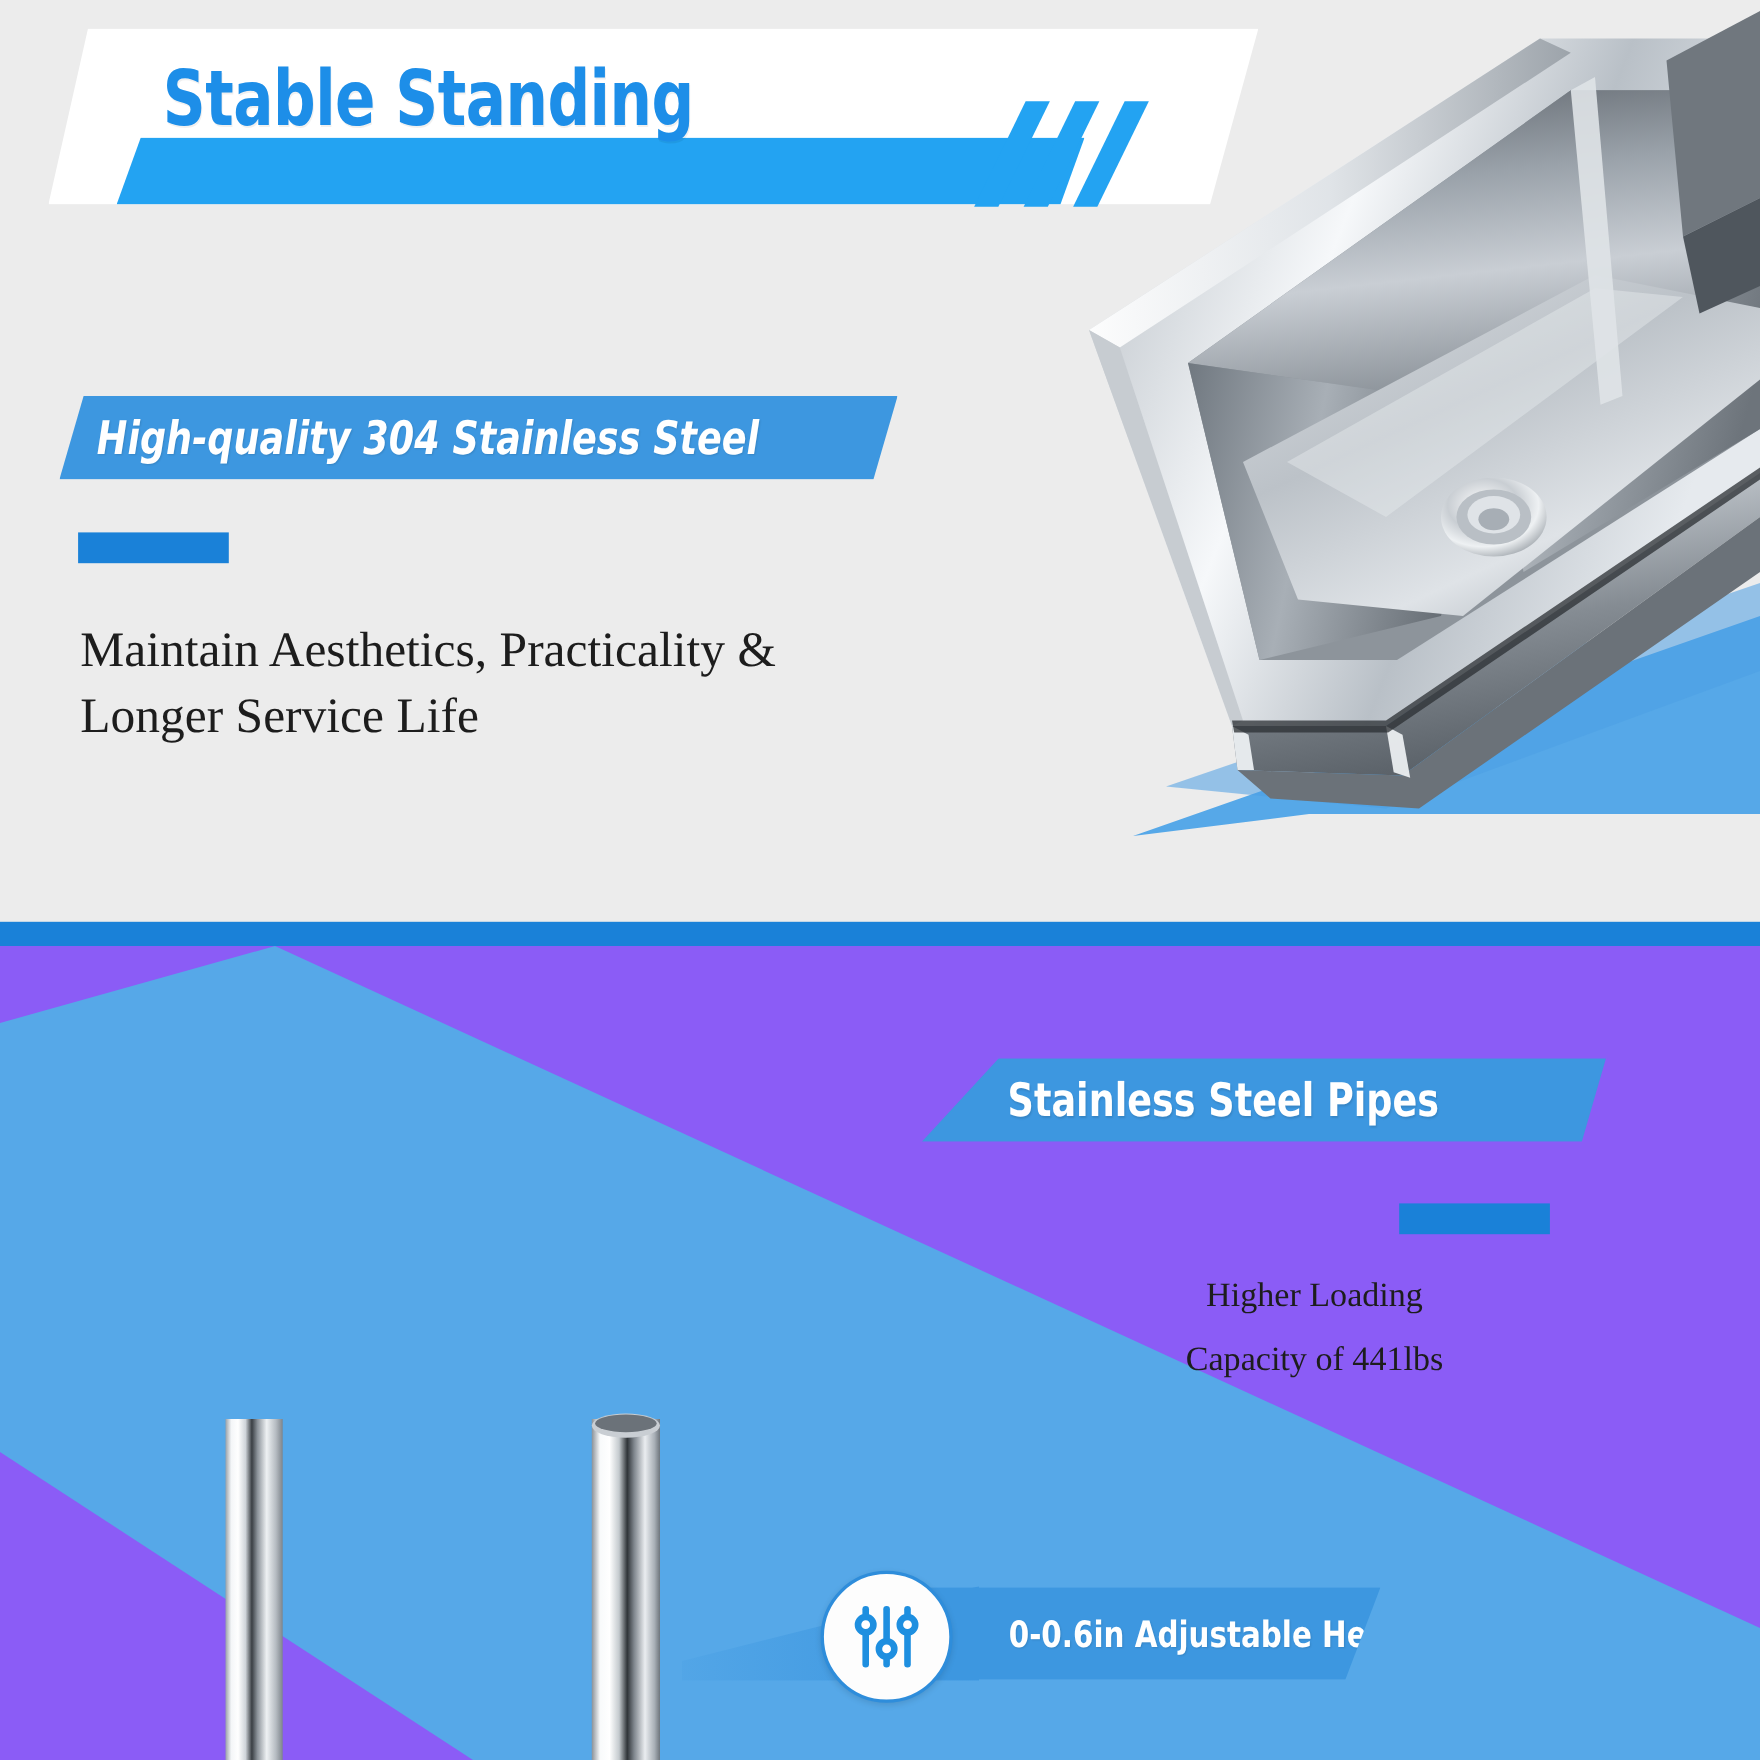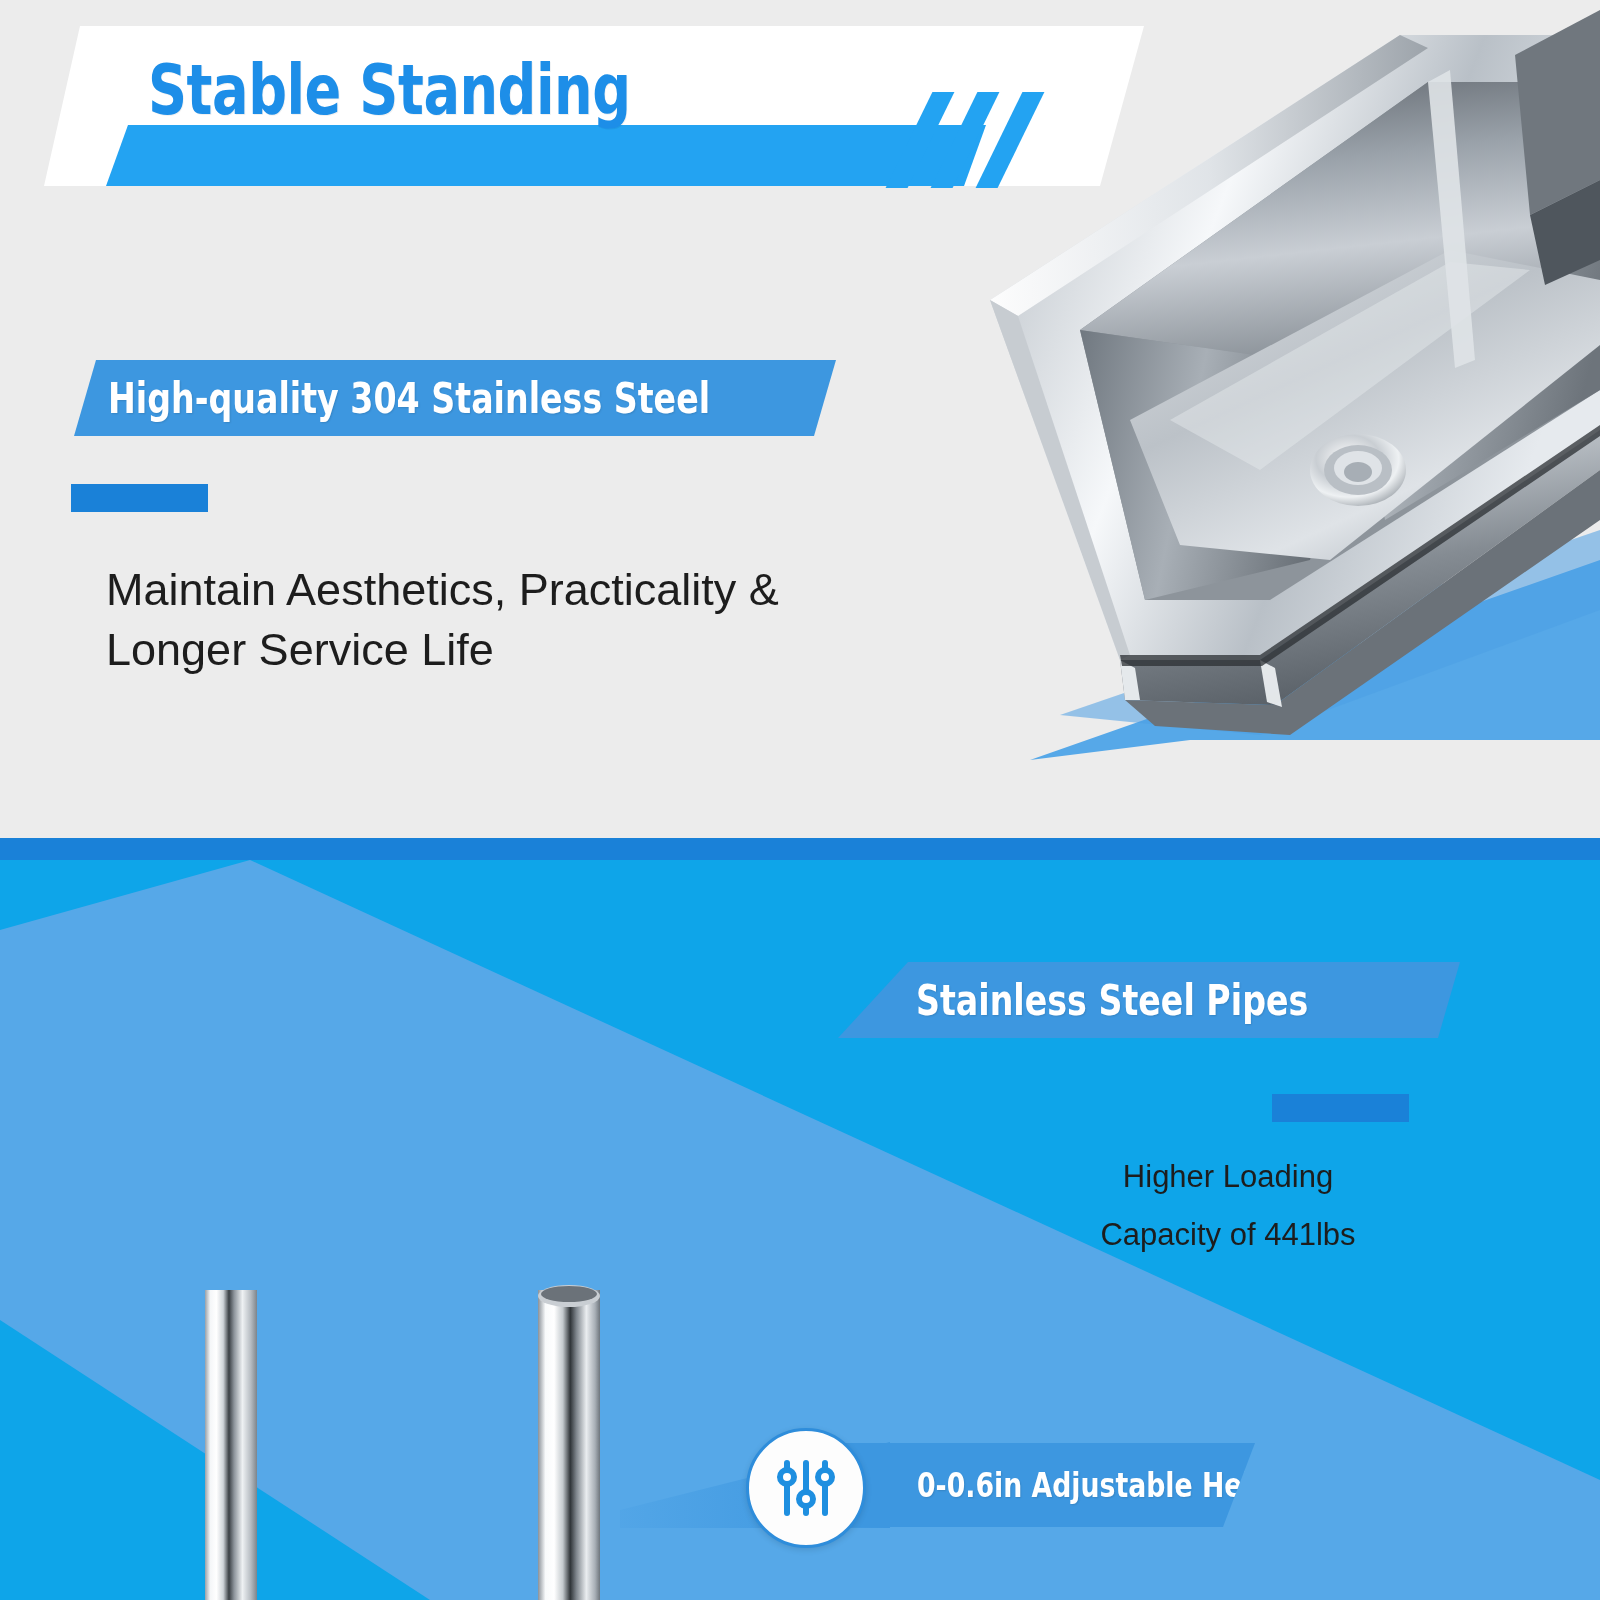--- a/index.html
+++ b/index.html
@@ -40,51 +40,51 @@
     transform:skewX(-26deg);
   }
   .hdr-stripes i:nth-child(1){left:10px;}
   .hdr-stripes i:nth-child(2){left:55px;}
   .hdr-stripes i:nth-child(3){left:100px;}
 
   
   .ribbon{
     position:absolute;height:76px;background:#3d97e0;display:flex;align-items:center;
   }
-  .ribbon-a{left:74px;top:360px;width:762px;clip-path:polygon(22px 0,762px 0,740px 76px,0 76px);}
+  .ribbon-a{left:54px;top:360px;width:762px;clip-path:polygon(22px 0,762px 0,740px 76px,0 76px);font-style:italic;}
   .ribbon-b{left:838px;top:962px;width:622px;clip-path:polygon(70px 0,622px 0,600px 76px,0 76px);}
   .ribbon-txt{
     font-family:"DejaVu Sans Condensed","Liberation Sans Narrow","Liberation Sans",sans-serif;
     font-weight:bold;font-size:42px;color:#ffffff;white-space:nowrap;
     transform:scaleX(0.88);transform-origin:left center;
     text-shadow:1px 1px 2px rgba(0,0,0,0.12);
   }
   .ribbon-a .ribbon-txt{margin-left:34px;}
   .ribbon-b .ribbon-txt{margin-left:78px;}
 
   
   .dash{position:absolute;height:28px;background:#1a81d8;}
   .dash-a{left:71px;top:484px;width:137px;}
 
   
   .para{
     position:absolute;
-    font-family:Liberation Sans, sans-serif;
-    font-size:45px;line-height:60px;color:#1d1d1d;white-space:pre-line;margin-left:33px;
+    font-family:Liberation Serif, serif;
+    font-size:45px;line-height:60px;color:#1d1d1d;white-space:pre-line;
   }
   .para-a{left:73px;top:560px;width:840px;text-align:left;}
 
   
   .sink-wrap{position:absolute;left:930px;top:0;width:670px;height:838px;overflow:hidden;}
 
   
   .divider{position:absolute;left:0;top:838px;width:1600px;height:22px;background:#1a81d8;}
 
   
-  .panel-bot{position:absolute;left:0;top:860px;width:1600px;height:740px;background:#0ea5e9;overflow:hidden;}
+  .panel-bot{position:absolute;left:0;top:860px;width:1600px;height:740px;background:#8b5cf6;overflow:hidden;}
   .diag-band2{
     position:absolute;left:0;top:0;width:1600px;height:740px;
     background:#56a8e8;
     clip-path:polygon(0 70px,0 460px,430px 740px,1600px 740px,1600px 620px,250px 0);
   }
 
   
   .badge{position:absolute;left:620px;top:1420px;width:650px;height:130px;}
   .badge-tail{
     position:absolute;left:0;top:22px;width:270px;height:86px;

